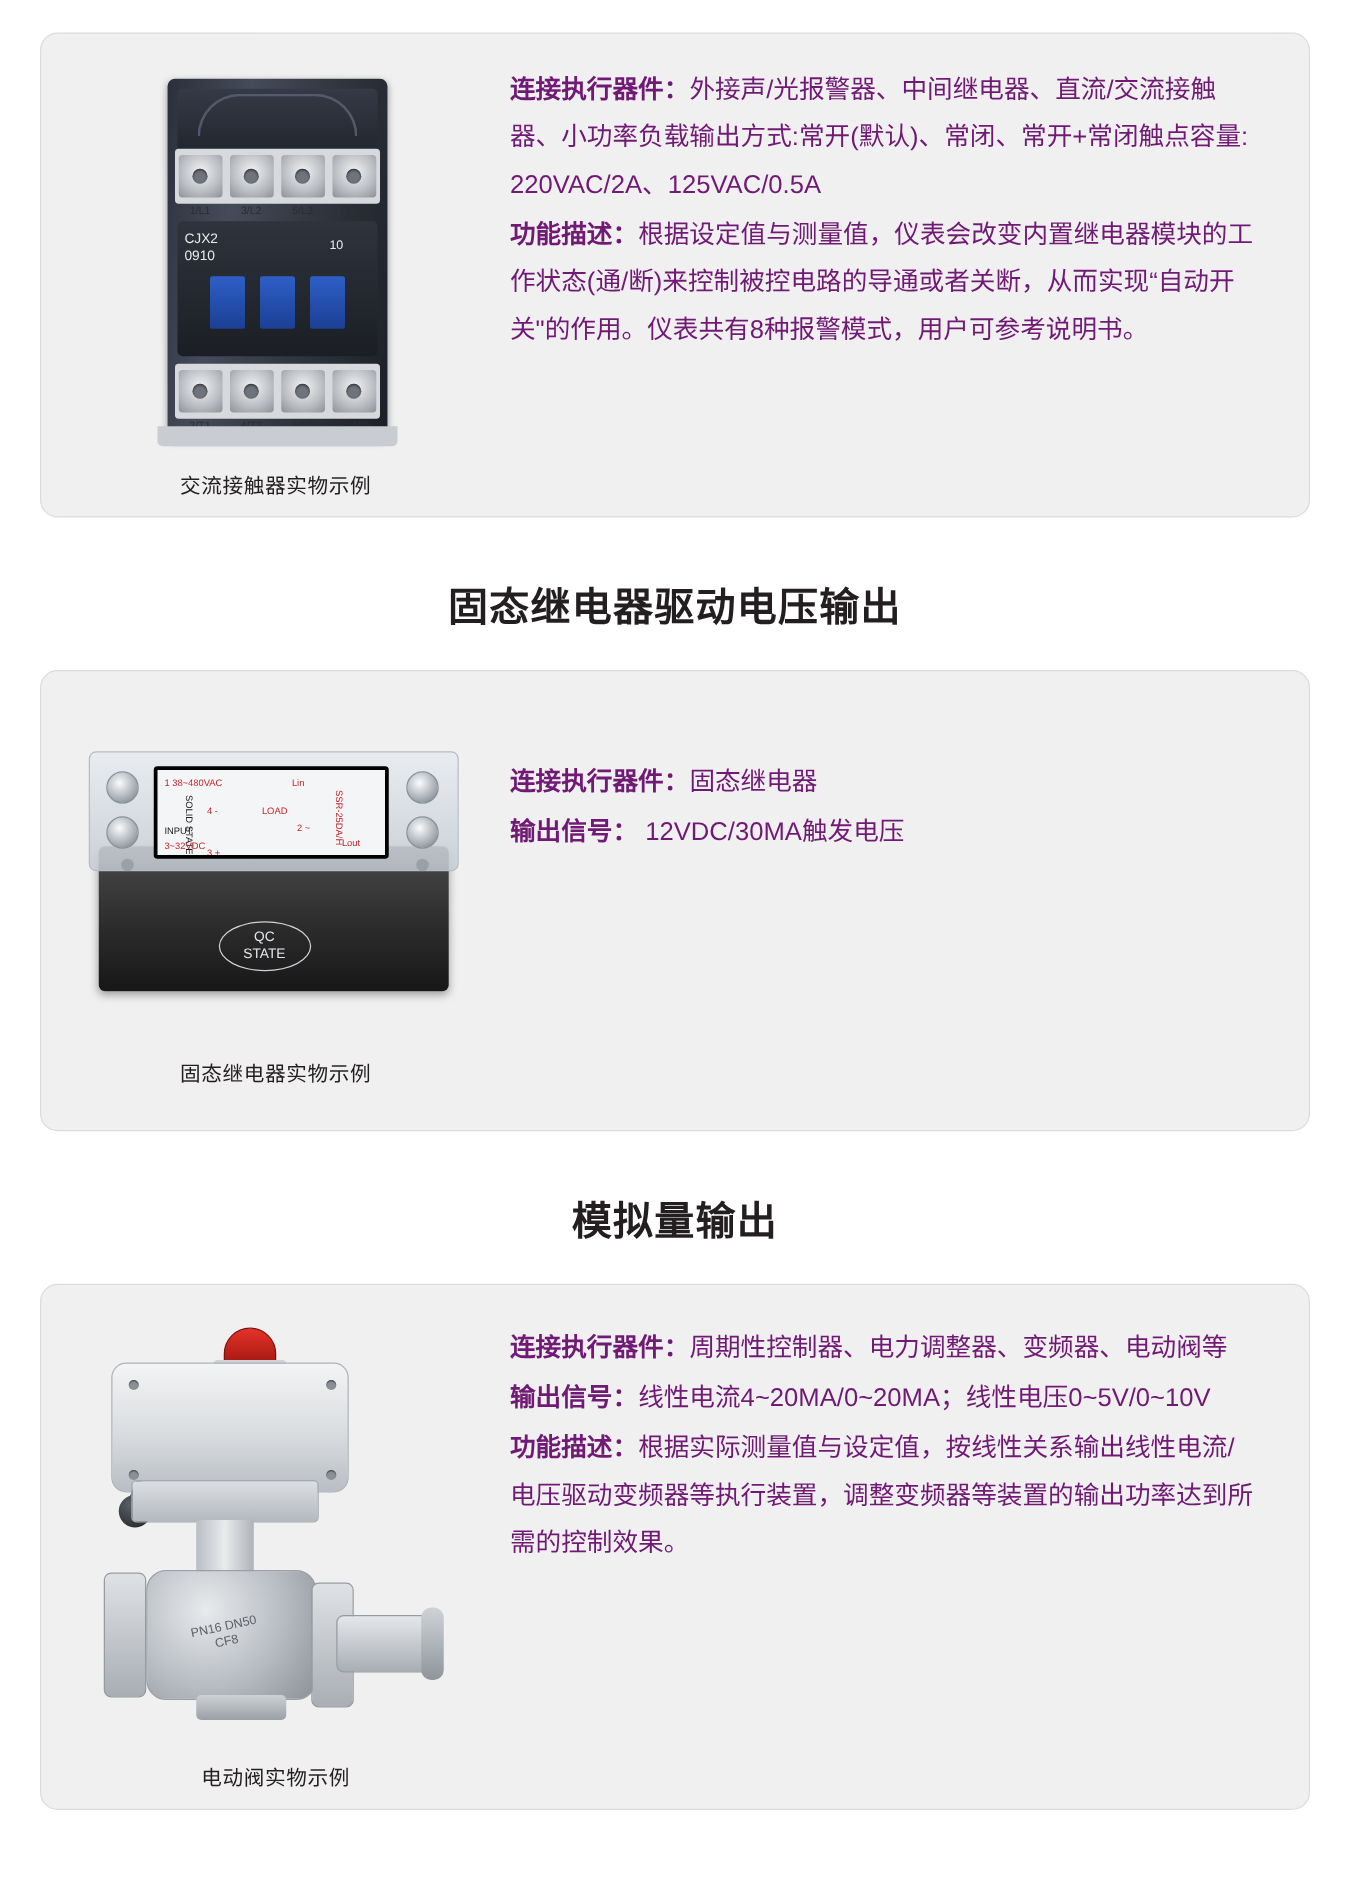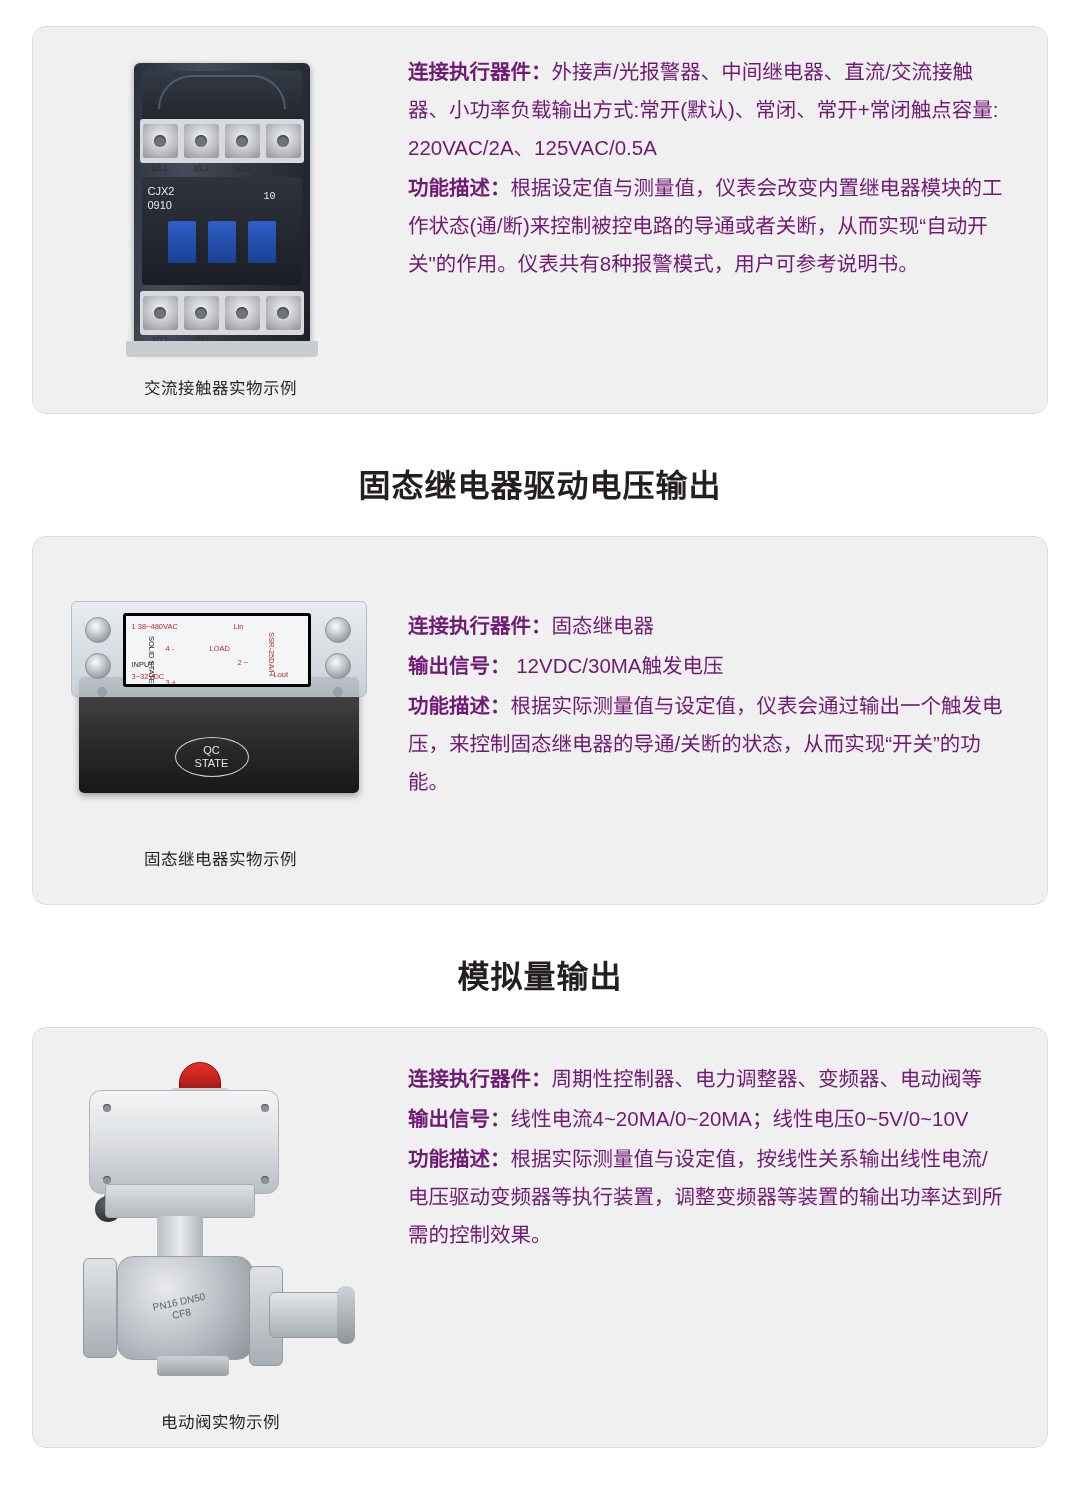--- a/index.html
+++ b/index.html
@@ -165,21 +165,20 @@
     border-radius: 2px;
   }
   .ct-blue.b1 { left: 56px; }
   .ct-blue.b2 { left: 96px; }
   .ct-blue.b3 { left: 136px; }
   .ct-no {
     position: absolute;
     left: 152px; top: 146px;
     font-size: 10px;
     color: #e9eaec;
-    font-family: Liberation Mono, monospace;
   }
   .ct-foot {
     position: absolute;
     left: 14px; top: 296px;
     width: 192px; height: 16px;
     background: #c9ccd1;
     border-radius: 0 0 4px 4px;
   }
 
   
@@ -466,23 +465,20 @@
       </div>
       <div class="media-caption" style="margin-top:40px;">固态继电器实物示例</div>
     </div>
 
     <div class="card-text" style="padding-top:70px;">
       <p class="para">
         <b>连接执行器件：</b><span>固态继电器</span>
       </p>
       <p class="para">
         <b>输出信号：</b><span> 12VDC/30MA触发电压</span>
-      </p>
-      <p class="para">
-        <b>功能描述：</b><span>根据实际测量值与设定值，仪表会通过输出一个触发电压，来控制固态继电器的导通/关断的状态，从而实现“开关”的功能。</span>
       </p>
     </div>
   </div>
 
   <h2 class="section-heading">模拟量输出</h2>
 
   <div class="card" style="margin-bottom:26px;">
     <div class="card-media" style="padding-top:16px;padding-bottom:14px;">
       <div class="media-box">
         <div class="valve">

